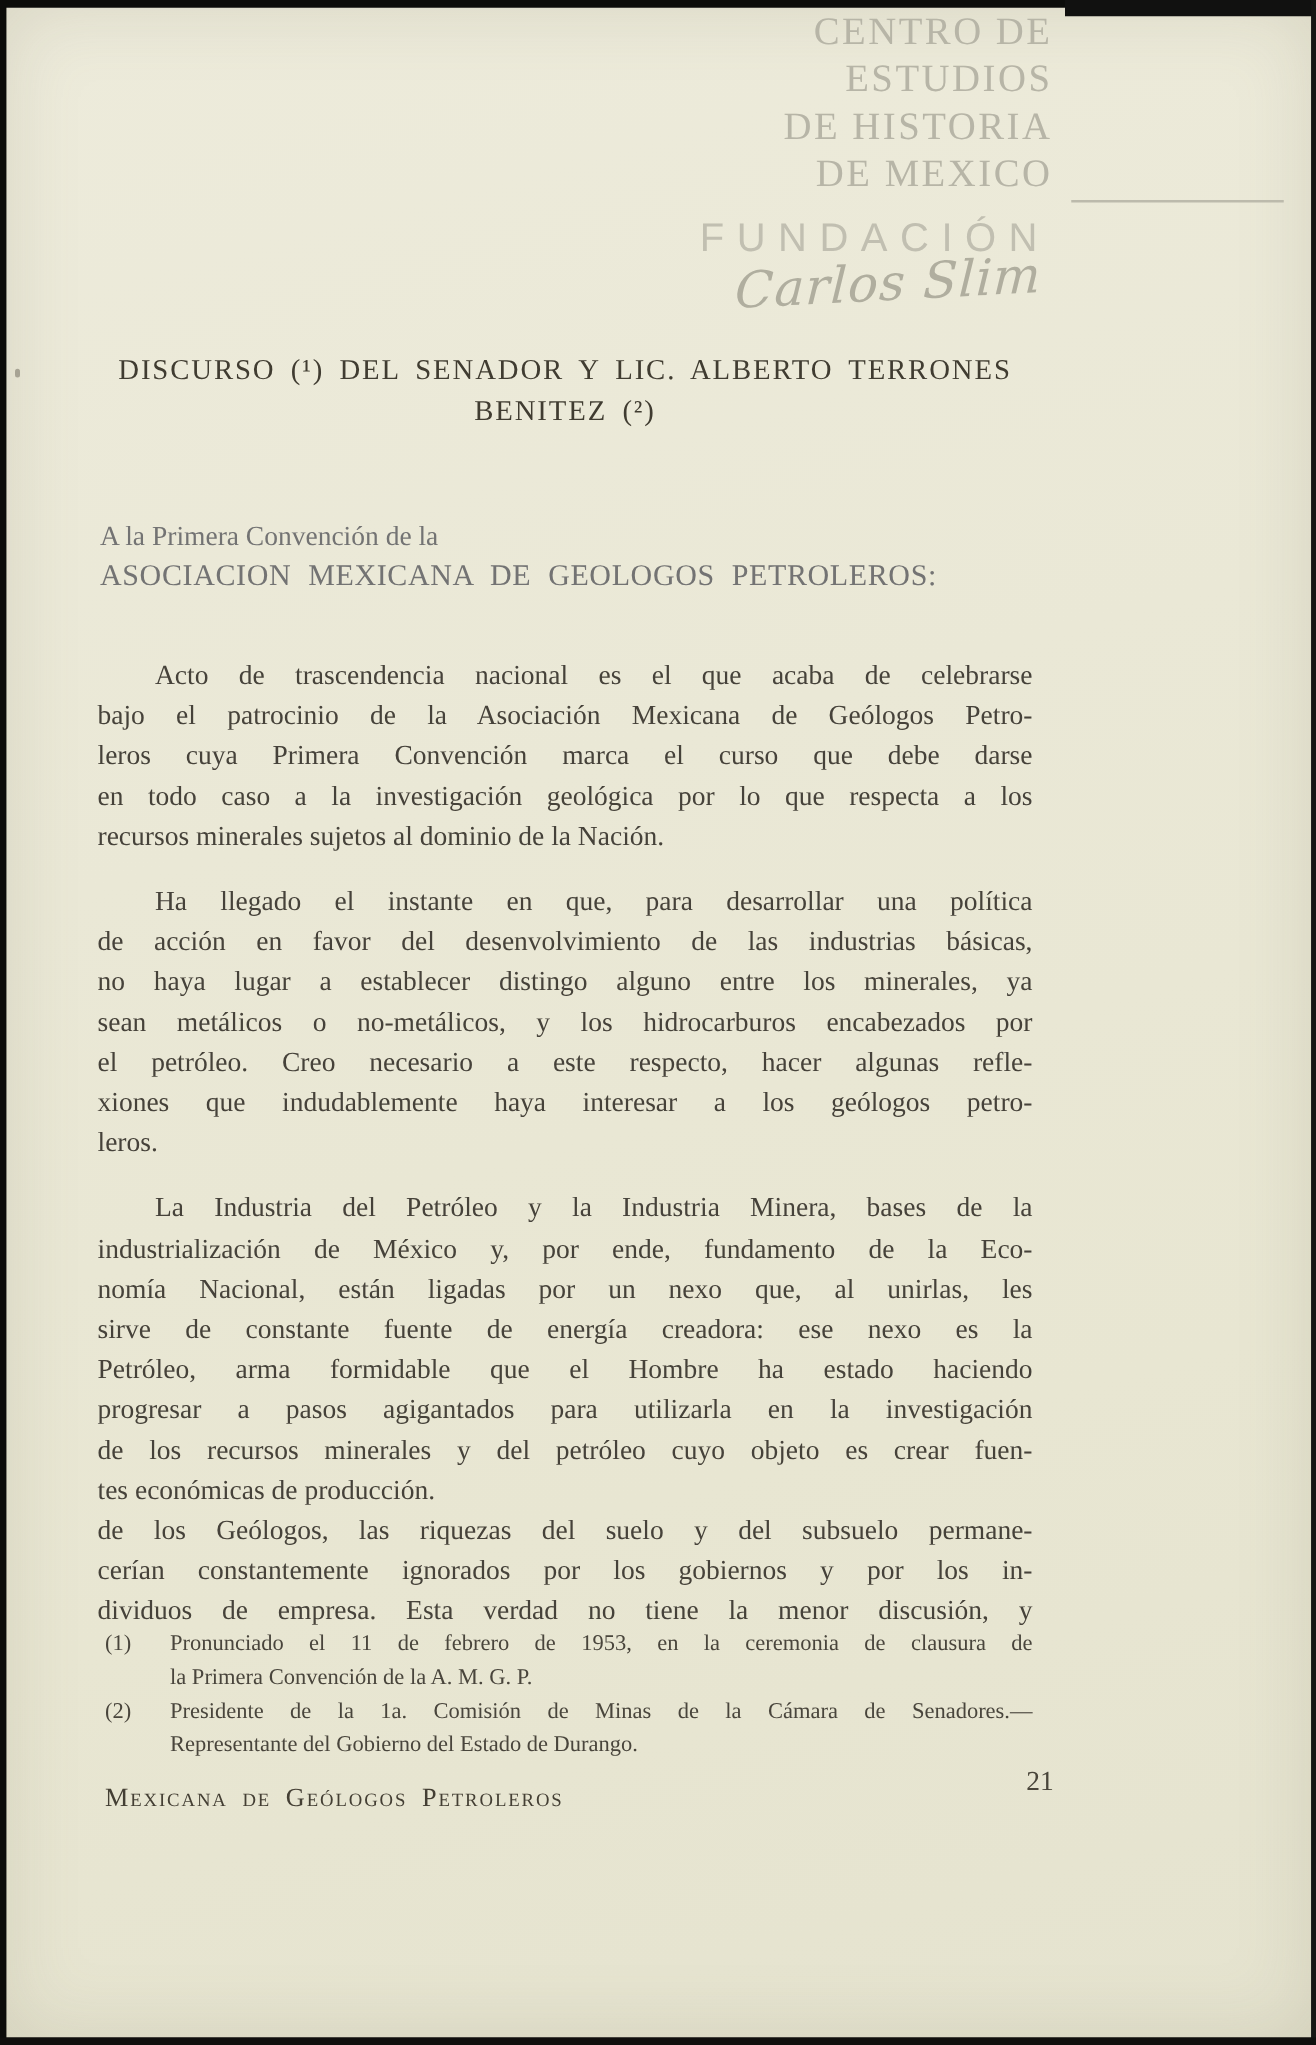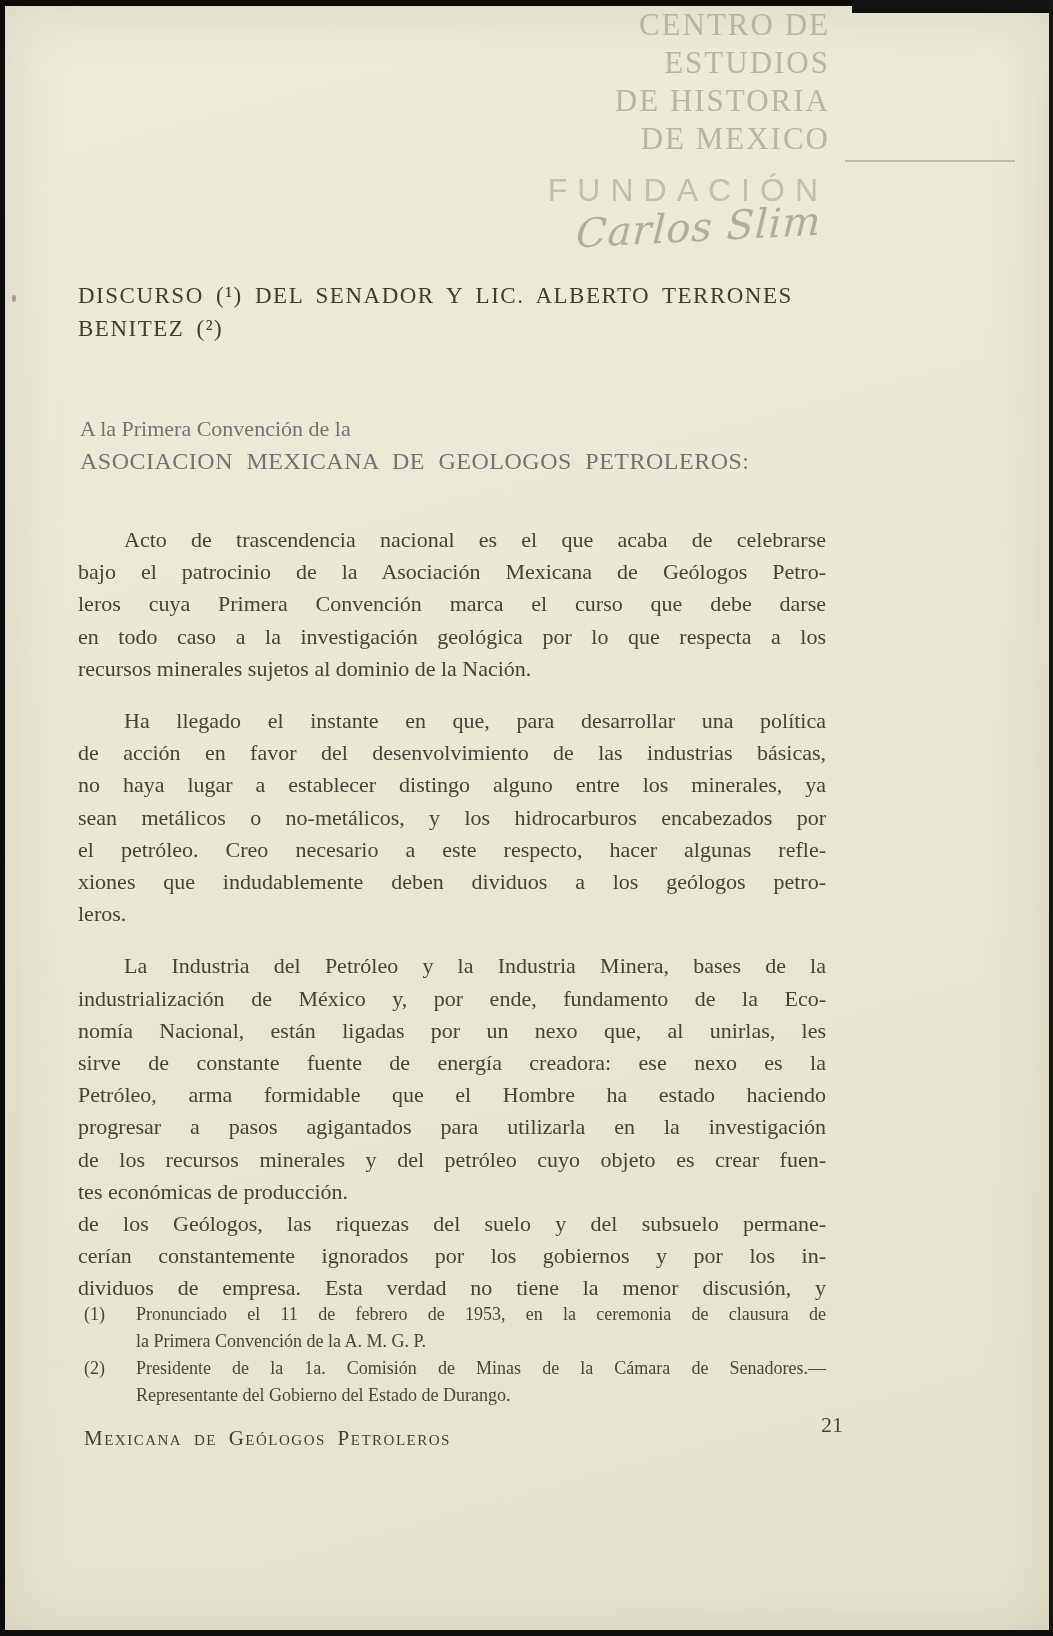--- a/index.html
+++ b/index.html
@@ -24,21 +24,21 @@
   .edge-left   { left: 0; top: 0; width: 5px; height: 1636px; }
   .edge-right  { right: 0; top: 0; width: 4px; height: 1636px; background: #161614; }
   .edge-bottom { left: 0; bottom: 0; width: 1053px; height: 6px; background: #100f0d; }
 
   .overlay {
     position: absolute; left: 0; top: 0; width: 1053px; height: 1636px;
     z-index: 10; color: #454136;
   }
 
   
-  .watermark { position: absolute; left: 3px; top: 0; width: 857px; height: 300px; z-index: 5; }
+  .watermark { position: absolute; left: 15px; top: 0; width: 857px; height: 300px; z-index: 5; }
   .wm-lines {
     position: absolute; top: 6px; right: 30px;
     text-align: right;
     font-family: "Liberation Serif", serif;
     font-size: 31px; line-height: 38px;
     letter-spacing: 2px;
     color: #b7b5a7;
   }
   .wm-divider {
     position: absolute; top: 160px; left: 842px; width: 170px; height: 2px;
@@ -57,20 +57,21 @@
     font-style: italic;
     font-size: 40px;
     color: #b0ae9f;
     transform: rotate(-3deg) skewX(-6deg);
     letter-spacing: 1px;
   }
 
   
   .doc-title {
     position: absolute; top: 279px; left: 78px; width: 748px;
+    text-align: center;
     font-size: 23px; line-height: 33px;
     letter-spacing: 1.5px; word-spacing: 5px;
     color: #403c31;
   }
   .salutation {
     position: absolute; top: 413px; left: 80px; width: 746px;
     font-size: 22px; line-height: 32px;
     color: #737373;
   }
   .salutation-caps {
@@ -153,21 +154,21 @@
       <div class="ln jl">en todo caso a la investigación geológica por lo que respecta a los</div>
       <div class="ln">recursos minerales sujetos al dominio de la Nación.</div>
     </div>
 
     <div>
       <div class="ln jl ind">Ha llegado el instante en que, para desarrollar una política</div>
       <div class="ln jl">de acción en favor del desenvolvimiento de las industrias básicas,</div>
       <div class="ln jl">no haya lugar a establecer distingo alguno entre los minerales, ya</div>
       <div class="ln jl">sean metálicos o no-metálicos, y los hidrocarburos encabezados por</div>
       <div class="ln jl">el petróleo. Creo necesario a este respecto, hacer algunas refle-</div>
-      <div class="ln jl">xiones que indudablemente deben dividuos a los geólogos petro-</div>
+      <div class="ln jl">xiones que indudablemente haya interesar a los geólogos petro-</div>
       <div class="ln">leros.</div>
     </div>
 
     <div>
       <div class="ln jl ind">La Industria del Petróleo y la Industria Minera, bases de la</div>
       <div class="ln jl">industrialización de México y, por ende, fundamento de la Eco-</div>
       <div class="ln jl">nomía Nacional, están ligadas por un nexo que, al unirlas, les</div>
       <div class="ln jl">sirve de constante fuente de energía creadora: ese nexo es la</div>
       <div class="ln jl">Petróleo, arma formidable que el Hombre ha estado haciendo</div>
       <div class="ln jl">progresar a pasos agigantados para utilizarla en la investigación</div>

